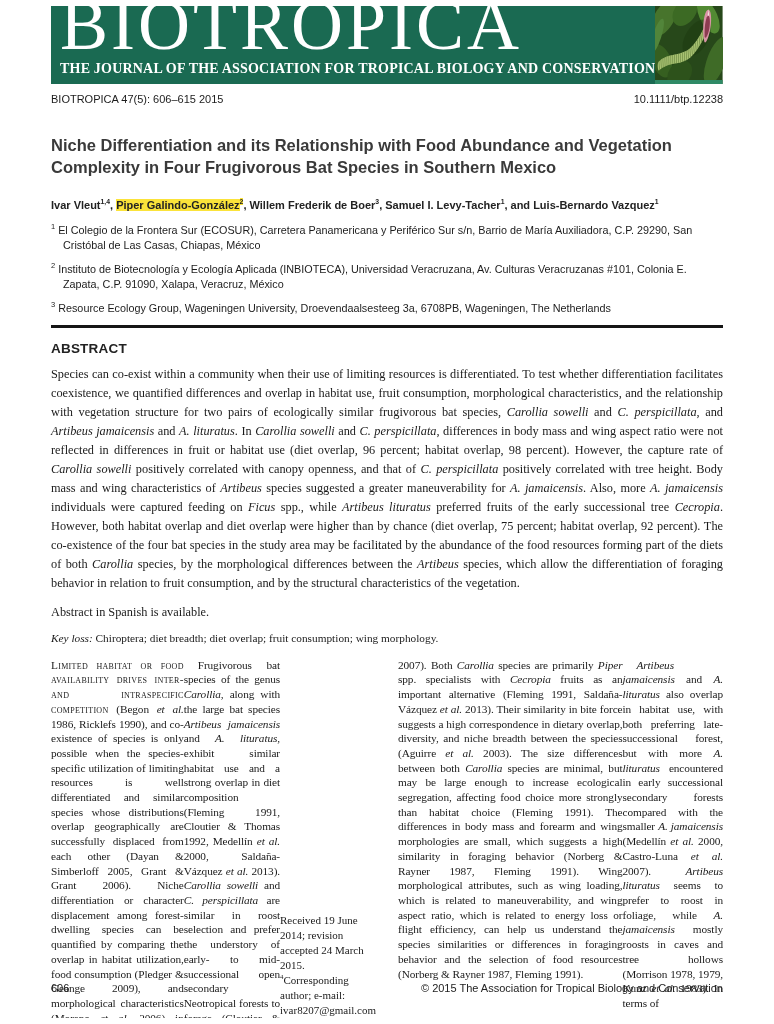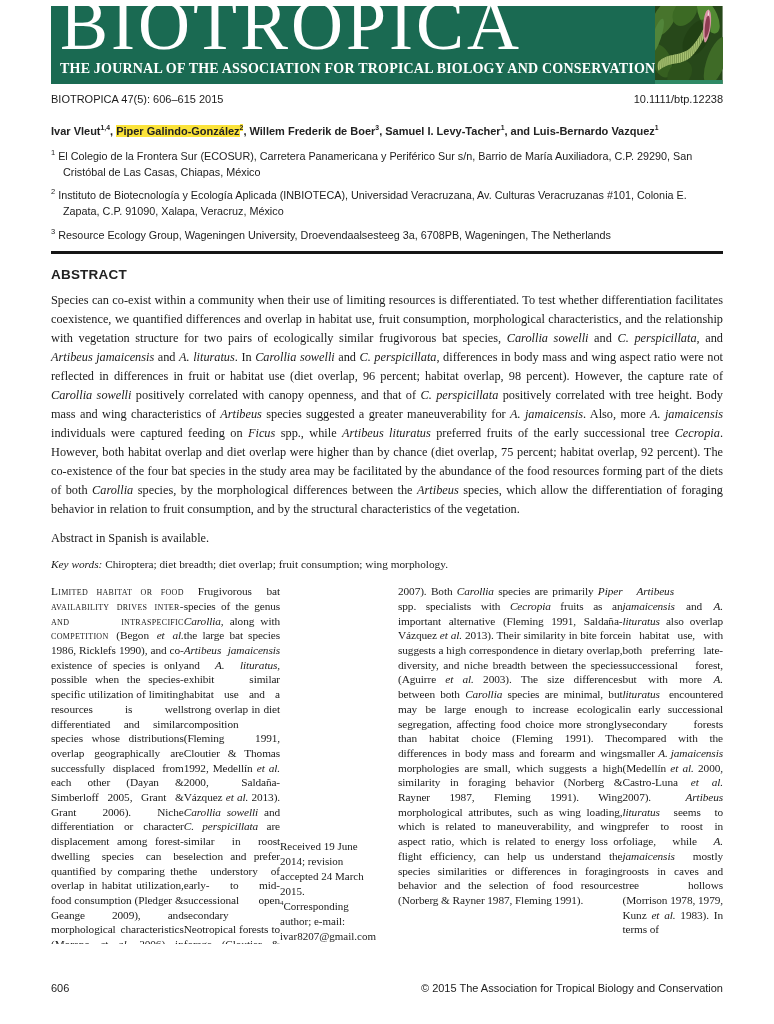--- a/index.html
+++ b/index.html
@@ -123,35 +123,36 @@
           <rect x="0" y="74" width="260" height="4" fill="#2f8a66"></rect>
         </svg>
       </div>
     </header>
 
     <div class="meta-row">
       <span>BIOTROPICA 47(5): 606–615 2015</span>
       <span>10.1111/btp.12238</span>
     </div>
 
+    <h1 class="article-title">Niche Differentiation and its Relationship with Food Abundance and Vegetation Complexity in Four Frugivorous Bat Species in Southern Mexico</h1>
 
     <p class="authors">Ivar Vleut<span class="s-sup">1,4</span>, <span class="s-hl">Piper Galindo-González</span><span class="s-hl s-sup">2</span>, Willem Frederik de Boer<span class="s-sup">3</span>, Samuel I. Levy-Tacher<span class="s-sup">1</span>, and Luis-Bernardo Vazquez<span class="s-sup">1</span></p>
 
     <div class="affiliations">
       <p class="affil"><span class="affil-num">1</span> <span>El Colegio de la Frontera Sur (ECOSUR), Carretera Panamericana y Periférico Sur s/n, Barrio de María Auxiliadora, C.P. 29290, San Cristóbal de Las Casas, Chiapas, México</span></p>
       <p class="affil"><span class="affil-num">2</span> <span>Instituto de Biotecnología y Ecología Aplicada (INBIOTECA), Universidad Veracruzana, Av. Culturas Veracruzanas #101, Colonia E. Zapata, C.P. 91090, Xalapa, Veracruz, México</span></p>
       <p class="affil"><span class="affil-num">3</span> <span>Resource Ecology Group, Wageningen University, Droevendaalsesteeg 3a, 6708PB, Wageningen, The Netherlands</span></p>
     </div>
 
     <hr class="rule">
 
     <h2 class="abstract-heading">ABSTRACT</h2>
     <p class="abstract-text">Species can co-exist within a community when their use of limiting resources is differentiated. To test whether differentiation facilitates coexistence, we quantified differences and overlap in habitat use, fruit consumption, morphological characteristics, and the relationship with vegetation structure for two pairs of ecologically similar frugivorous bat species, <span class="s-i">Carollia sowelli</span> and <span class="s-i">C. perspicillata</span>, and <span class="s-i">Artibeus jamaicensis</span> and <span class="s-i">A. lituratus</span>. In <span class="s-i">Carollia sowelli</span> and <span class="s-i">C. perspicillata</span>, differences in body mass and wing aspect ratio were not reflected in differences in fruit or habitat use (diet overlap, 96 percent; habitat overlap, 98 percent). However, the capture rate of <span class="s-i">Carollia sowelli</span> positively correlated with canopy openness, and that of <span class="s-i">C. perspicillata</span> positively correlated with tree height. Body mass and wing characteristics of <span class="s-i">Artibeus</span> species suggested a greater maneuverability for <span class="s-i">A. jamaicensis</span>. Also, more <span class="s-i">A. jamaicensis</span> individuals were captured feeding on <span class="s-i">Ficus</span> spp., while <span class="s-i">Artibeus lituratus</span> preferred fruits of the early successional tree <span class="s-i">Cecropia</span>. However, both habitat overlap and diet overlap were higher than by chance (diet overlap, 75 percent; habitat overlap, 92 percent). The co-existence of the four bat species in the study area may be facilitated by the abundance of the food resources forming part of the diets of both <span class="s-i">Carollia</span> species, by the morphological differences between the <span class="s-i">Artibeus</span> species, which allow the differentiation of foraging behavior in relation to fruit consumption, and by the structural characteristics of the vegetation.</p>
     <p class="spanish-note">Abstract in Spanish is available.</p>
-    <p class="keywords"><span class="kw-label">Key words:</span> <span>Chiroptera; diet breadth; diet overlap; fruit consumption; wing morphology.</span></p>
+    <p class="keywords"><span class="kw-label">Key loss:</span> <span>Chiroptera; diet breadth; diet overlap; fruit consumption; wing morphology.</span></p>
 
     <div class="columns">
       <div class="col">
         <p class="body-p"><span class="s-sc">Limited habitat or food availability drives inter- and intraspecific competition</span> (Begon <span class="s-i">et al.</span> 1986, Ricklefs 1990), and co-existence of species is only possible when the species-specific utilization of limiting resources is well differentiated and similar species whose distributions overlap geographically are successfully displaced from each other (Dayan &amp; Simberloff 2005, Grant &amp; Grant 2006). Niche differentiation or character displacement among forest-dwelling species can be quantified by comparing the overlap in habitat utilization, food consumption (Pledger &amp; Geange 2009), and morphological characteristics (Moreno <span class="s-i">et al.</span> 2006) in relation to the structural characteristics of the vegetation.</p>
         <p class="body-p indent">Frugivorous bat species of the genus <span class="s-i">Carollia</span>, along with the large bat species <span class="s-i">Artibeus jamaicensis</span> and <span class="s-i">A. lituratus</span>, exhibit similar habitat use and a strong overlap in diet composition (Fleming 1991, Cloutier &amp; Thomas 1992, Medellín <span class="s-i">et al.</span> 2000, Saldaña-Vázquez <span class="s-i">et al.</span> 2013). <span class="s-i">Carollia sowelli</span> and <span class="s-i">C. perspicillata</span> are similar in roost selection and prefer the understory of early- to mid-successional open secondary Neotropical forests to forage (Cloutier &amp; Thomas 1992, Medellín <span class="s-i">et al.</span> 2000, Castro-Luna <span class="s-i">et al.</span></p>
         <div class="footnotes">
           <p>Received 19 June 2014; revision accepted 24 March 2015.</p>
           <p><span class="s-sup">4</span>Corresponding author; e-mail: ivar8207@gmail.com</p>
         </div>
       </div>

